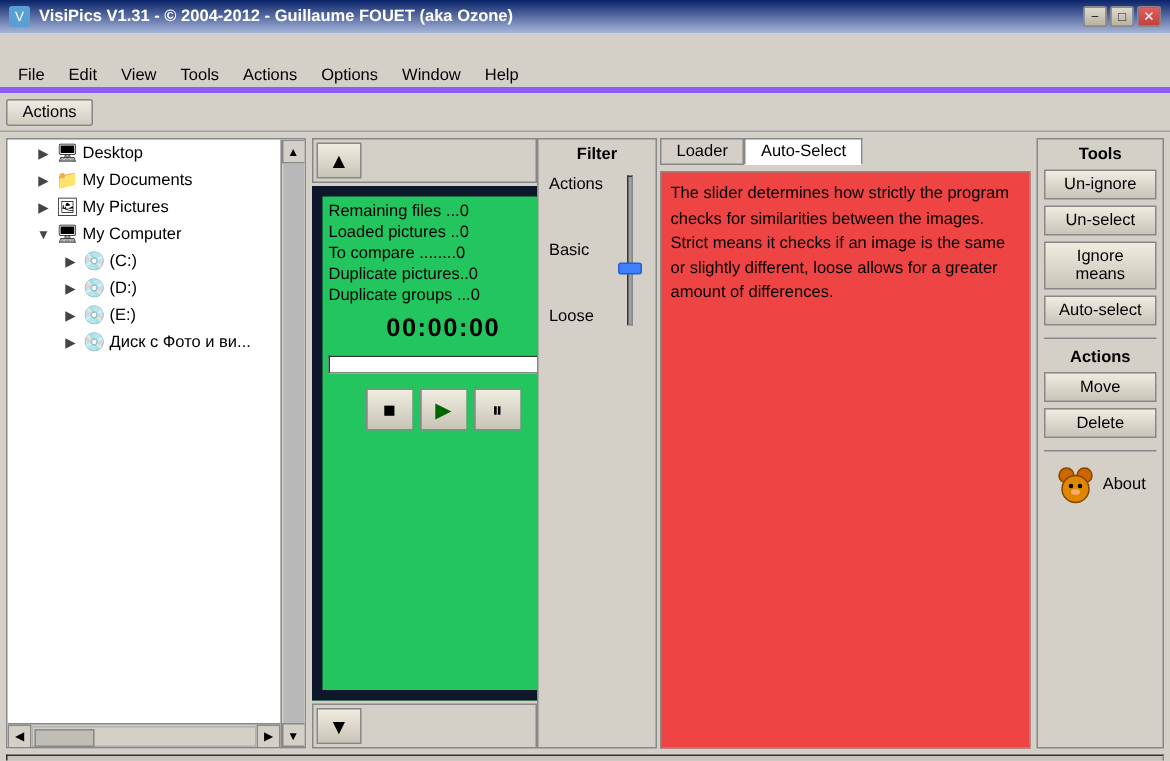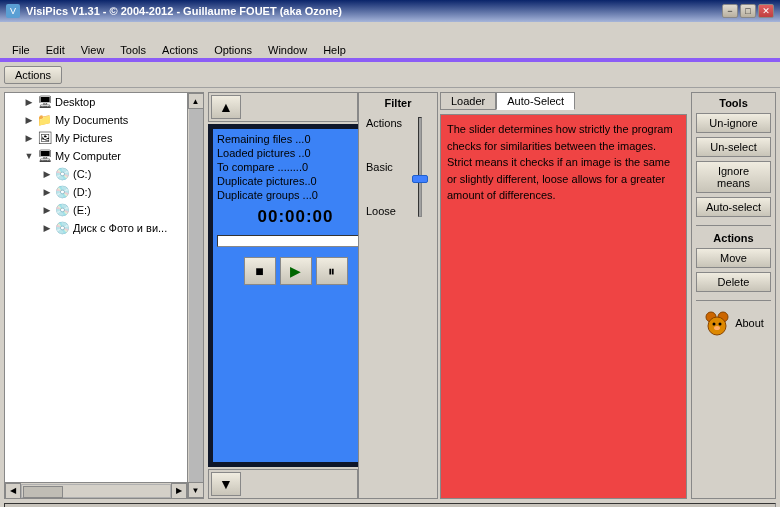--- a/index.html
+++ b/index.html
@@ -174,22 +174,22 @@
       flex-shrink: 0;
       display: flex;
       align-items: center;
       justify-content: center;
       font-size: 12px;
     }
 
     
     .info-panel {
       width: 175px;
-      background: #3b82f6;
-      border: 5px solid #0f172a;
+      background: #22c55e;
+      border: 7px solid #0f172a;
       margin: 4px 0;
       padding: 4px;
       display: flex;
       flex-direction: column;
       gap: 2px;
     }
     .info-row {
       font-size: 11px;
       color: #000;
       white-space: nowrap;

